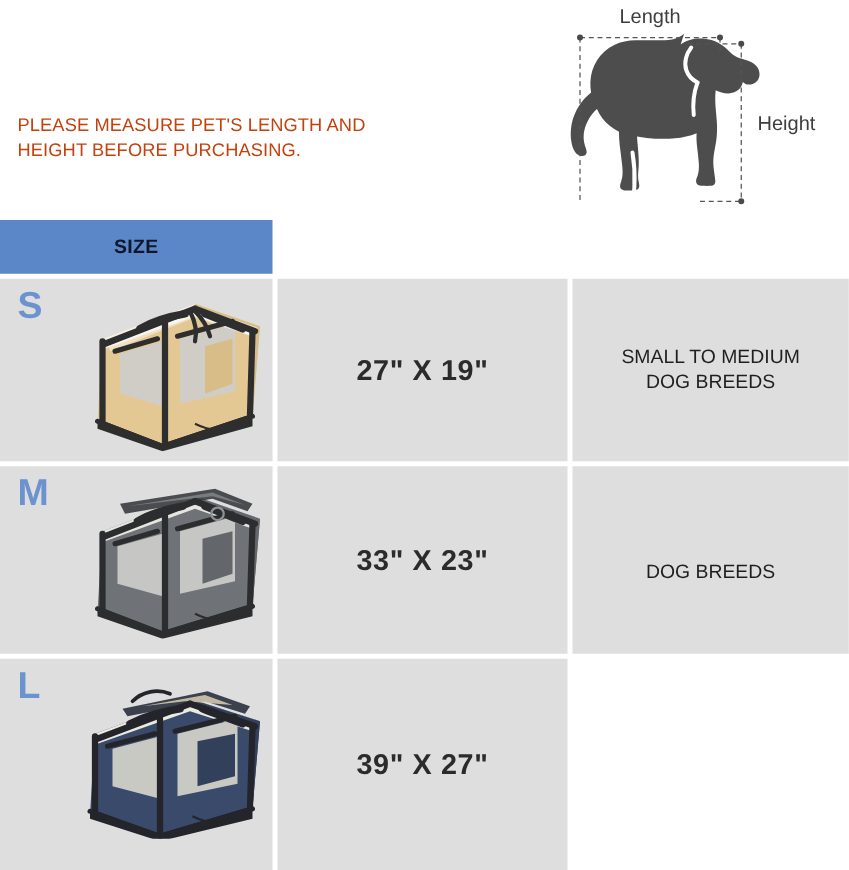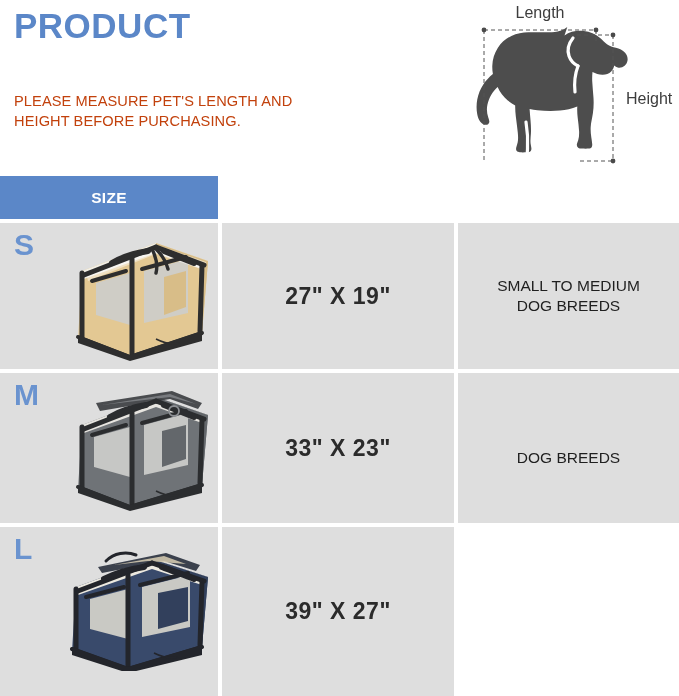--- a/index.html
+++ b/index.html
@@ -38,38 +38,38 @@
     width: 310px;
     font-size: 14.6px;
     color: #c2410c;
     line-height: 19.5px;
     letter-spacing: 0.1px;
     text-transform: uppercase;
   }
 
   
   #dog-diagram {
-    position: absolute; left: 440px; top: 0;
+    position: absolute; left: 420px; top: 0;
     width: 239px; height: 176px;
   }
   #dog-diagram svg { display: block; }
 
   
   #size-table {
     position: absolute; left: 0; top: 176px;
     width: 679px; height: 520px;
   }
   .table-header {
     position: absolute; left: 0; top: 0;
     width: 679px; height: 43px;
   }
   .th {
     position: absolute; top: 0; height: 43px;
     background: #5b87c8;
-    color: #ffffff;
+    color: #0f172a;
     font-size: 15.5px;
     font-weight: bold;
     letter-spacing: 0.3px;
     display: flex;
     align-items: center;
     justify-content: center;
     text-transform: uppercase;
   }
   .th-size      { left: 0px;   width: 218px; }
   .th-dims      { left: 222px; width: 232px; }
@@ -126,21 +126,20 @@
     height: 132px;
   }
   .crate-wrap svg { display: block; }
 </style>
 </head>
 <body>
 
 <div id="top-banner">
 
   <div id="title-block">
-    <div class="title-line">PRODUCT</div>
   </div>
 
   <div id="subtitle">PLEASE MEASURE PET'S LENGTH AND HEIGHT BEFORE PURCHASING.</div>
 
   <div id="dog-diagram">
     <svg width="239" height="176" viewBox="0 0 239 176" xmlns="http://www.w3.org/2000/svg">
 
       <g fill="#4d4d4d">
         <path d="M124.5,35.5c5.5-4.2,12.6-5.3,19.4-4.6c6.0,0.6,11.6,3.1,16.2,7.0c2.4,2.0,4.4,4.4,6.9,6.3
                  c2.6,2.0,5.8,2.7,8.9,3.5c3.4,0.9,6.8,2.3,9.2,5.0c1.8,2.0,2.7,4.7,2.5,7.4c-0.2,2.2-1.3,4.3-3.0,5.7

